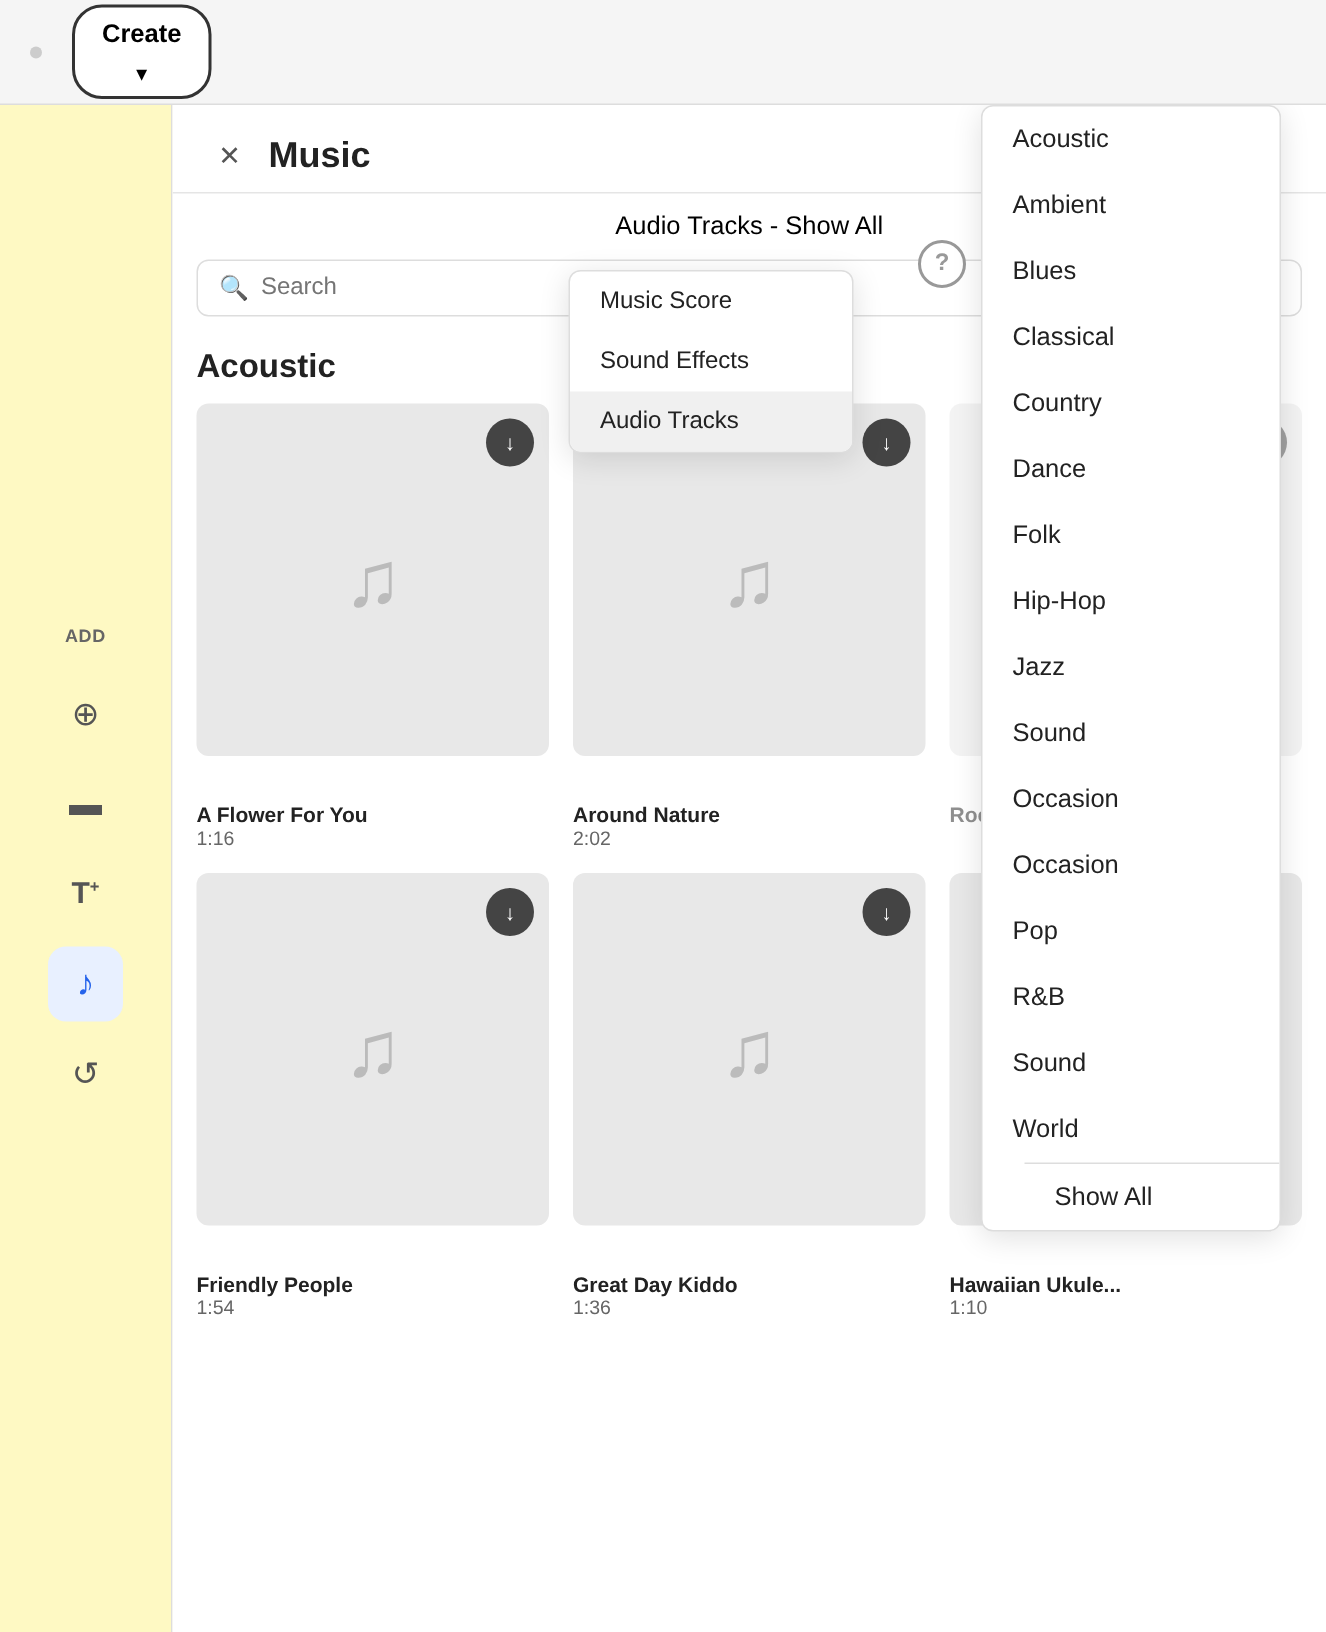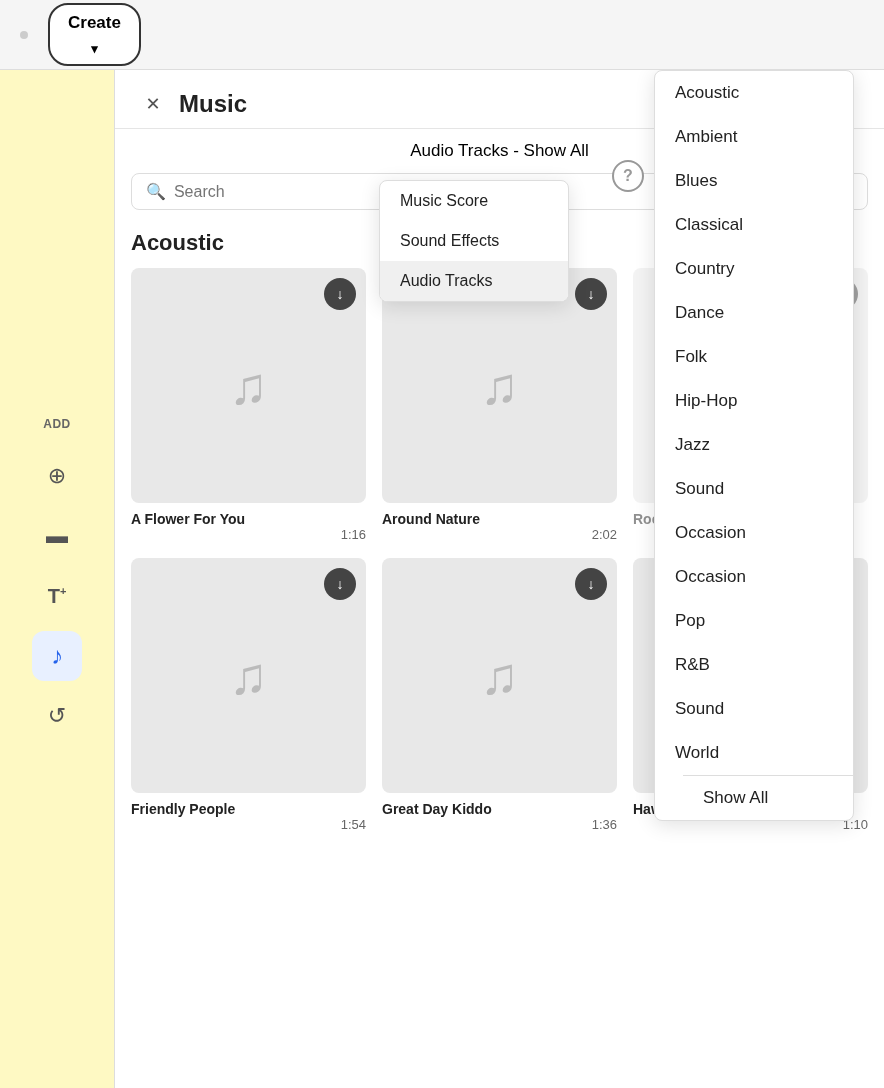--- a/index.html
+++ b/index.html
@@ -217,25 +217,25 @@
       align-items: center;
       justify-content: center;
       cursor: pointer;
       color: white;
       font-size: 22px;
     }
     .music-name {
       font-size: 14px;
       font-weight: 600;
       color: #222;
+      margin-top: 23px;
     }
     .music-duration {
       font-size: 13px;
       color: #666;
-      text-align: right;
     }
 
     
     .type-dropdown {
       position: absolute;
       top: 110px;
       left: 264px;
       width: 190px;
       background: white;
       border: 1px solid #ddd;

